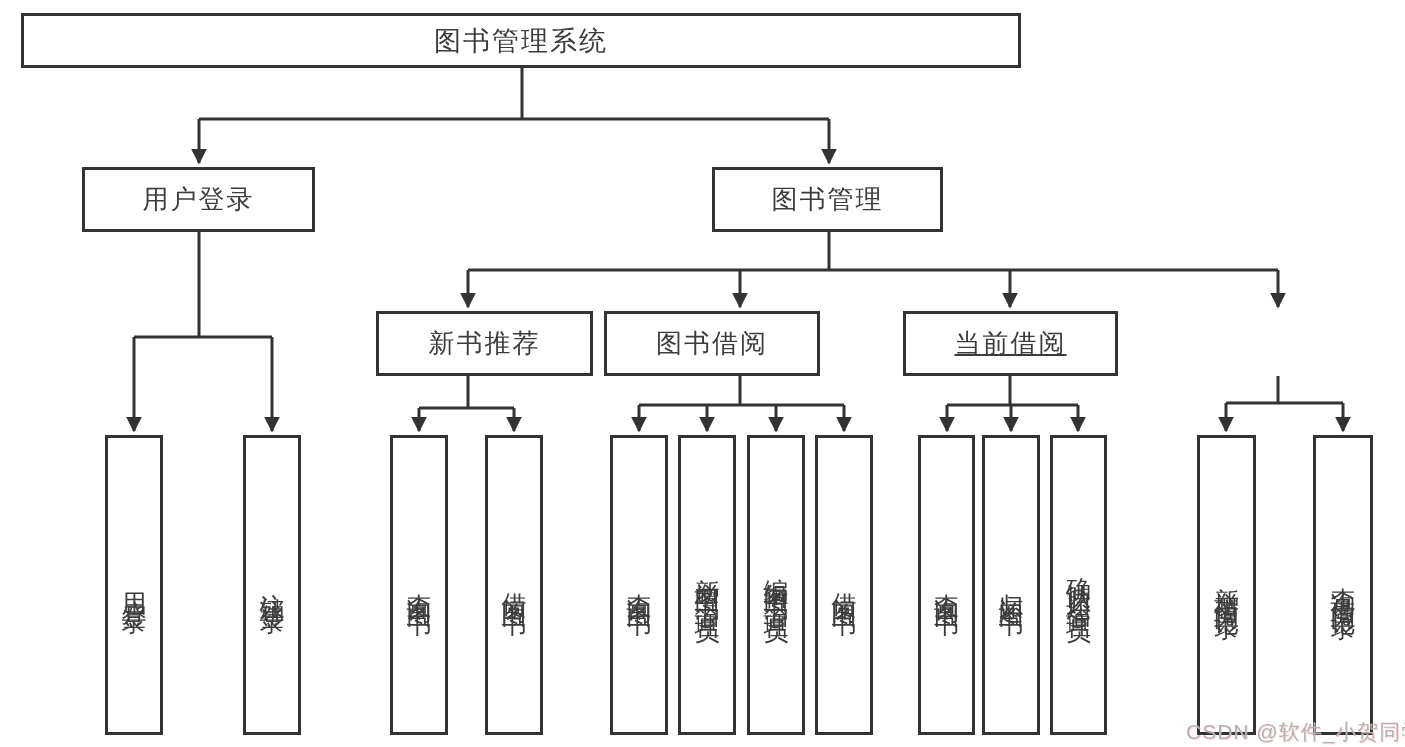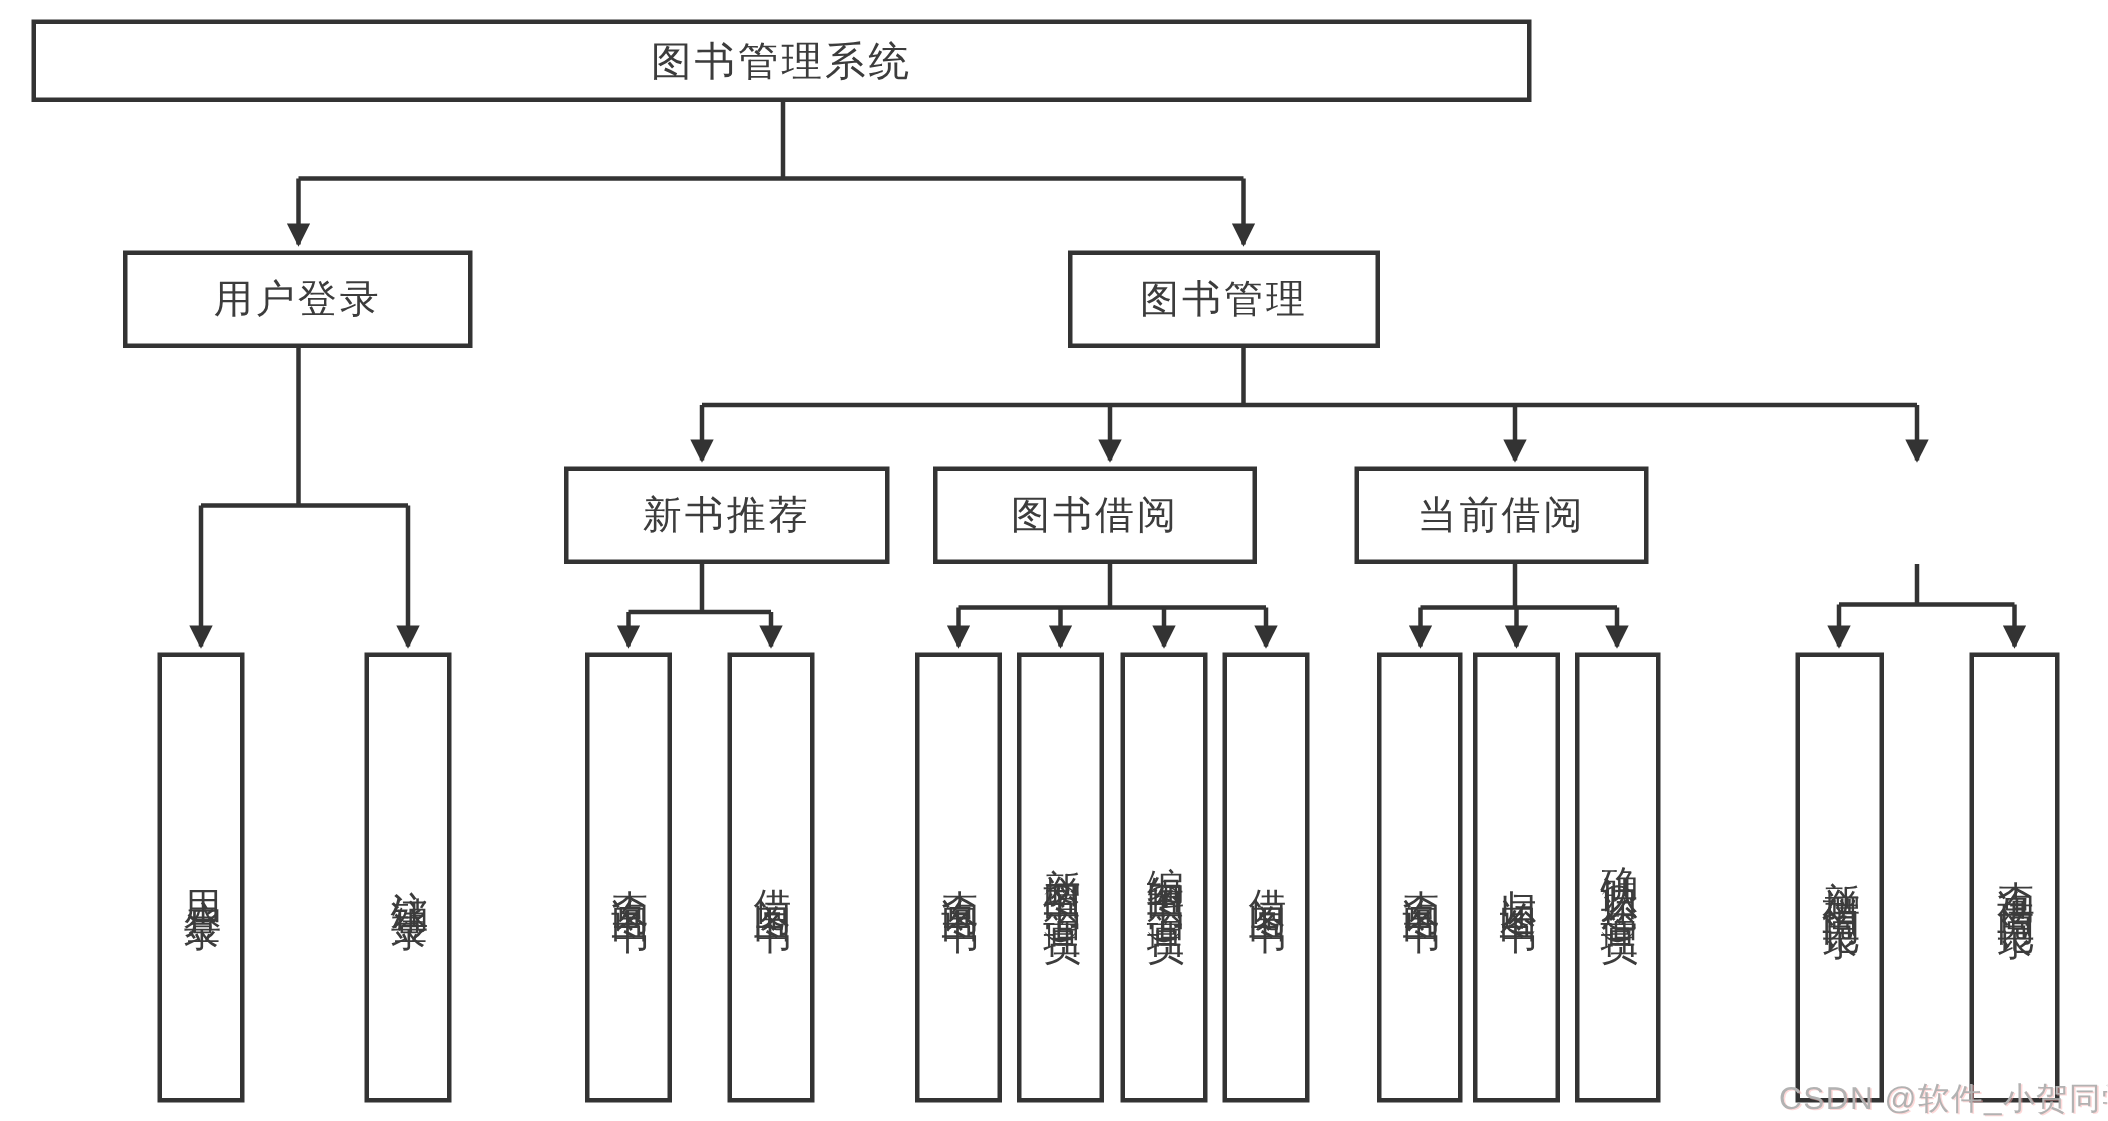--- a/index.html
+++ b/index.html
@@ -70,25 +70,25 @@
 
       <path d="M1278,376 V403 M1226,403 H1343"></path>
       <path d="M1226,403 V431" marker-end="url(#arrow)"></path>
       <path d="M1343,403 V431" marker-end="url(#arrow)"></path>
     </g>
   </svg>
 
   <div class="box h root" style="left:21px;top:13px;width:1000px;height:55px;">图书管理系统</div>
 
   <div class="box h" style="left:82px;top:167px;width:233px;height:65px;">用户登录</div>
-  <div class="box h" style="left:712px;top:167px;width:208px;height:65px;">图书管理</div>
+  <div class="box h" style="left:712px;top:167px;width:231px;height:65px;">图书管理</div>
 
   <div class="box h" style="left:376px;top:311px;width:217px;height:65px;">新书推荐</div>
-  <div class="box h" style="left:622px;top:311px;width:216px;height:65px;font-family:Liberation Serif, serif;">图书借阅</div>
-  <div class="box h" style="left:903px;top:311px;width:196px;height:65px;">当前借阅</div>
+  <div class="box h" style="left:604px;top:311px;width:216px;height:65px;font-family:Liberation Serif, serif;">图书借阅</div>
+  <div class="box h" style="left:903px;top:311px;width:215px;height:65px;text-decoration:underline;">当前借阅</div>
 
   <div class="box v leaf" style="left:105px;">用户登录</div>
   <div class="box v leaf" style="left:243px;">注销登录</div>
 
   <div class="box v leaf" style="left:390px;">查询图书</div>
   <div class="box v leaf" style="left:485px;">借阅图书</div>
 
   <div class="box v leaf" style="left:610px;">查询图书</div>
   <div class="box v leaf" style="left:678px;">新增图书（管理员）</div>
   <div class="box v leaf" style="left:747px;">编辑图书（管理员）</div>

